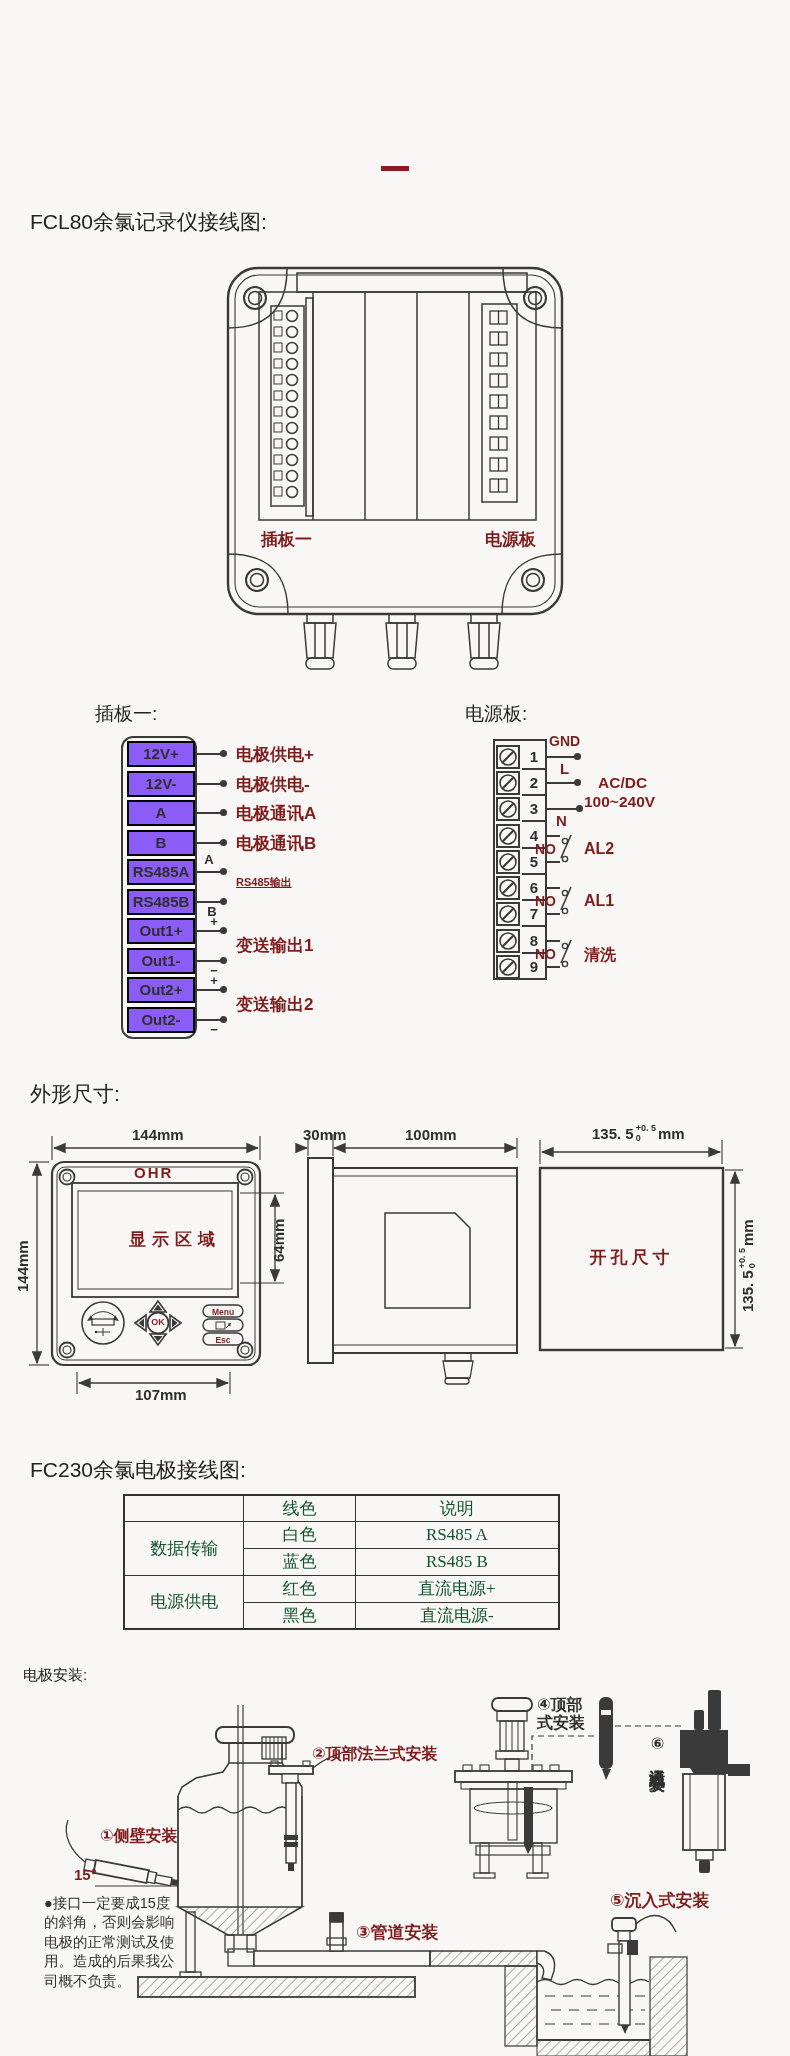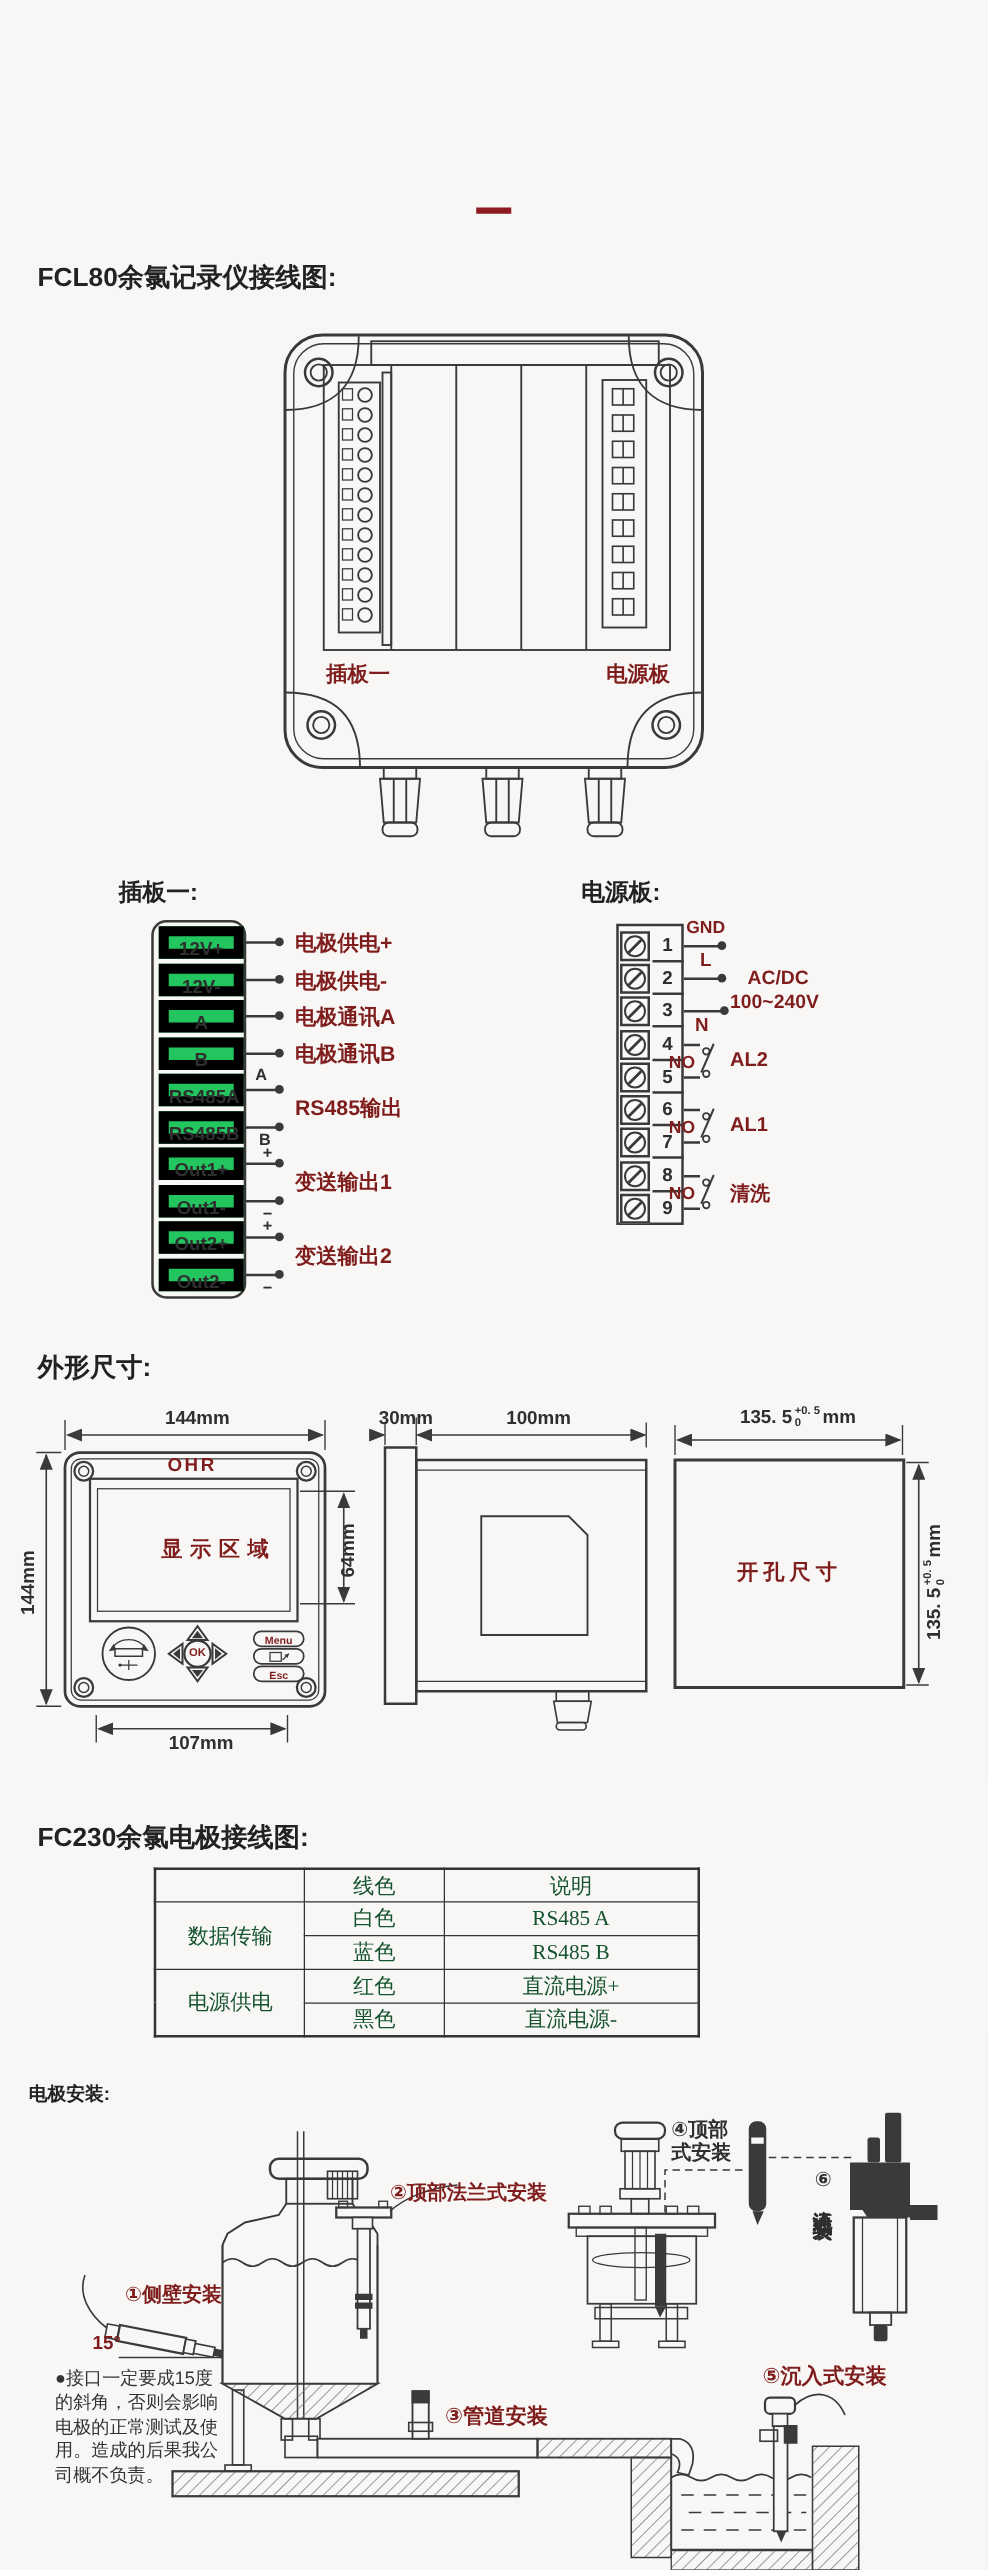--- a/index.html
+++ b/index.html
@@ -1,26 +1,26 @@
 <!DOCTYPE html>
 <html><head>
 <meta charset="utf-8">
 <style>
   html,body{margin:0;padding:0;background:#e9e8e6;}
   #canvas{position:relative;width:790px;height:2056px;margin:0 auto;background:#f8f7f5;
     font-family:"Liberation Sans","DejaVu Sans",sans-serif;color:#2f2f2f;overflow:hidden;}
   .abs{position:absolute;}
-  .hd{font-weight:700;color:#222;}
+  .hd{font-weight:400;color:#222;}
   .page-title{width:790px;text-align:center;font-size:84px;font-weight:900;letter-spacing:2px;color:#2e2d2d;}
   .red-dash{background:#8e1b1f;}
   .lbl{color:#7f1d1d;white-space:nowrap;}
   .w600{font-weight:600;}
   .line{background:#3a3a3a;}
   .dot{width:7px;height:7px;border-radius:50%;background:#3a3a3a;}
-  .tbox{box-sizing:border-box;width:68px;height:26px;border:8px solid #000000;background:#22c55e;
+  .tbox{box-sizing:border-box;width:68px;height:26px;border:2px solid #000000;background:#8b5cf6;
     text-align:center;font-size:15px;font-weight:600;line-height:22px;}
   .shell{box-sizing:border-box;border:2px solid #3a3a3a;border-radius:12px;}
   .blockrect{box-sizing:border-box;border:2px solid #3a3a3a;}
   .screwsq{box-sizing:border-box;width:24px;height:24px;border:2px solid #3a3a3a;background:#fbfaf9;}
   .num{width:20px;text-align:center;font-size:15px;font-weight:600;line-height:20px;}
   .pbul{height:2px;background:#3a3a3a;}
   .mark{font-size:13px;font-weight:700;width:18px;text-align:center;line-height:13px;}
   .vtext{transform:rotate(-90deg);transform-origin:0 0;white-space:nowrap;}
   .tol{display:inline-flex;flex-direction:column;font-size:9px;line-height:9.5px;font-weight:600;margin:0 2px;justify-content:center;}
   .dimtxt{font-size:15px;font-weight:600;display:inline-flex;align-items:center;}
@@ -172,21 +172,21 @@
   <div class="abs mark" style="left:203px;top:905px;">B</div>
   <div class="abs mark" style="left:205px;top:915px;">+</div>
   <div class="abs mark" style="left:205px;top:964px;">−</div>
   <div class="abs mark" style="left:205px;top:974px;">+</div>
   <div class="abs mark" style="left:205px;top:1023px;">−</div>
 
   <div class="abs lbl w600" style="left:236px;top:743px;font-size:17px;">电极供电+</div>
   <div class="abs lbl w600" style="left:236px;top:773px;font-size:17px;">电极供电-</div>
   <div class="abs lbl w600" style="left:236px;top:802px;font-size:17px;">电极通讯A</div>
   <div class="abs lbl w600" style="left:236px;top:832px;font-size:17px;">电极通讯B</div>
-  <div class="abs lbl w600" style="left:236px;top:875px;font-size:17px;">RS485输出</div>
+  <div class="abs lbl w600" style="left:236px;top:875px;font-size:11px;text-decoration:underline;">RS485输出</div>
   <div class="abs lbl w600" style="left:236px;top:934px;font-size:17px;">变送输出1</div>
   <div class="abs lbl w600" style="left:236px;top:993px;font-size:17px;">变送输出2</div>
 
   <div class="abs hd" style="left:465px;top:701px;font-size:19px;">电源板:</div>
   <div class="abs blockrect" style="left:493px;top:739px;width:54px;height:241px;"></div>
 
   <div class="abs screwsq" style="left:496px;top:745px;">
       <svg width="20" height="20">
         <circle cx="10" cy="10" r="8" stroke="#3a3a3a" stroke-width="1.6" fill="none"></circle>
         <line x1="4.8" y1="15.2" x2="15.2" y2="4.8" stroke="#3a3a3a" stroke-width="2.2"></line>

